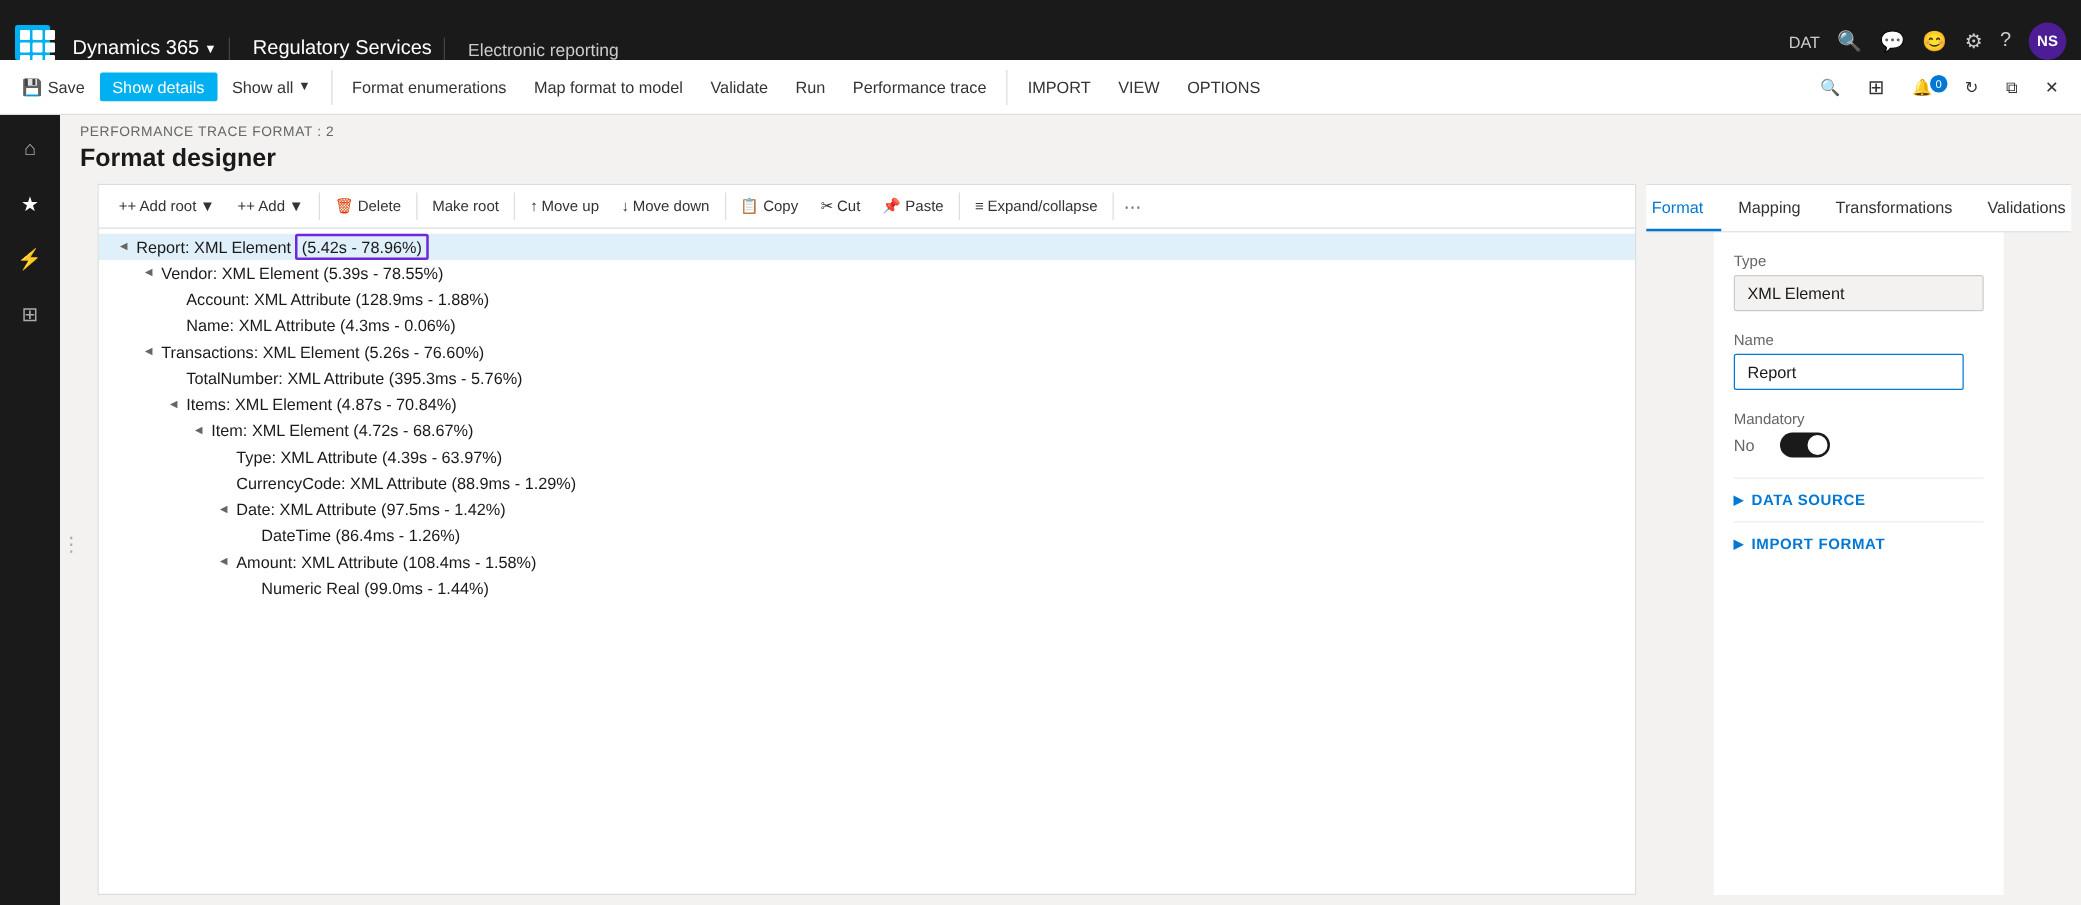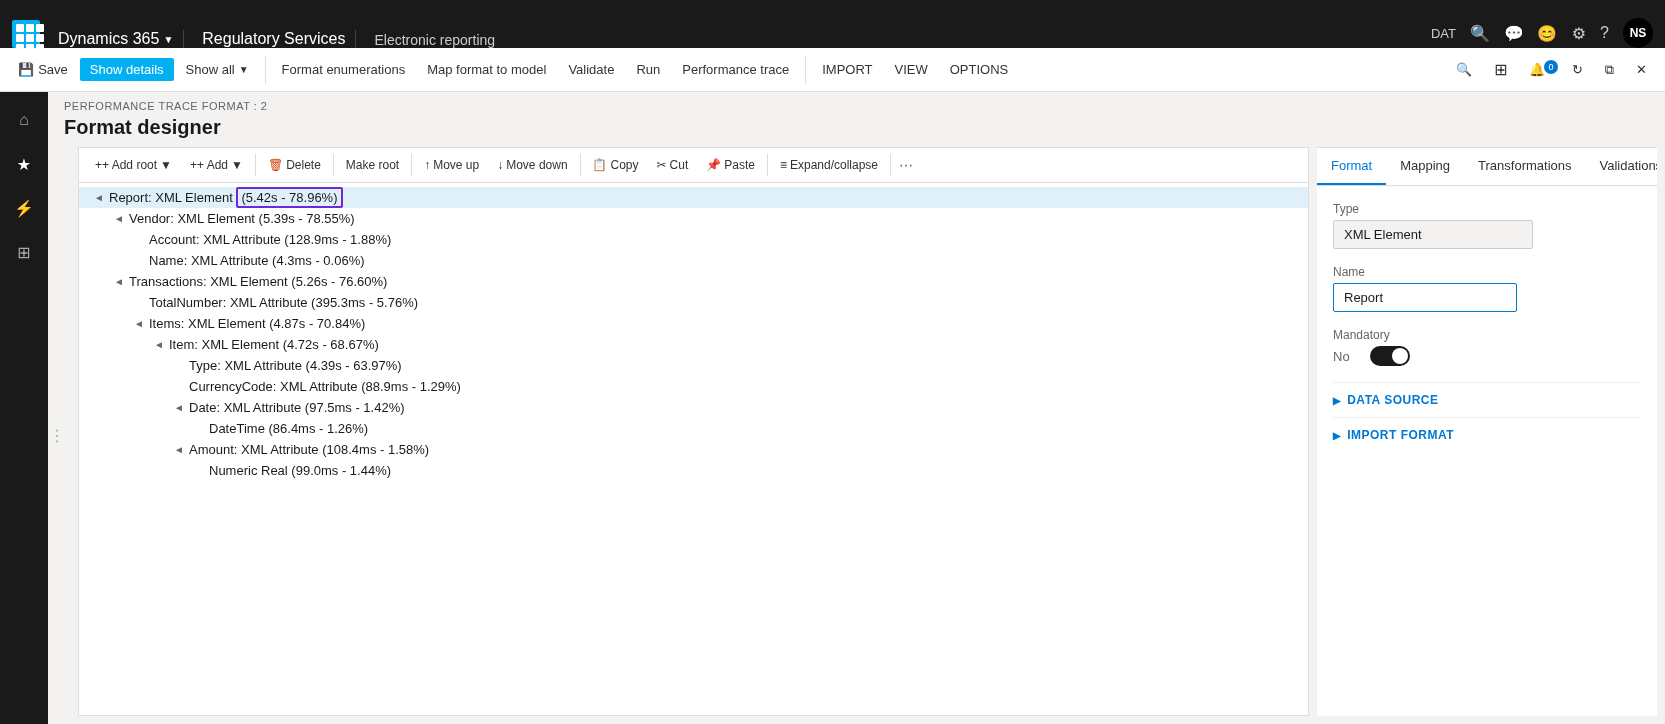--- a/index.html
+++ b/index.html
@@ -56,21 +56,21 @@
     .top-nav .nav-right {
       display: flex;
       align-items: center;
       gap: 14px;
       color: #ccc;
       font-size: 13px;
     }
     .top-nav .nav-right span { cursor: pointer; }
     .avatar {
       width: 30px; height: 30px;
-      background: #000000;
+      background: #4c1d95;
       border-radius: 50%;
       display: flex; align-items: center; justify-content: center;
       color: #fff; font-weight: 600; font-size: 12px;
     }
 
     
     .ribbon {
       display: flex;
       align-items: center;
       background: #fff;
@@ -217,20 +217,21 @@
     }
 
     
     .right-panel {
       width: 340px;
       background: #f3f2f1;
       margin: 0 8px 8px 0;
       display: flex;
       flex-direction: column;
       overflow: hidden;
+      align-items: center;
     }
 
     
     .panel-tabs {
       display: flex;
       align-items: center;
       background: #fff;
       border-bottom: 1px solid #ddd;
       border-top: 1px solid #ddd;
     }

